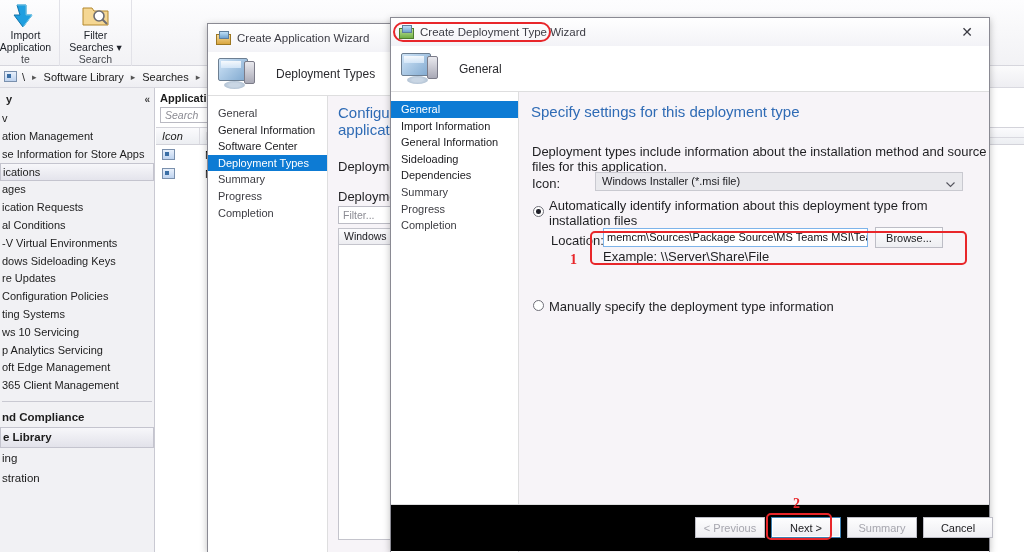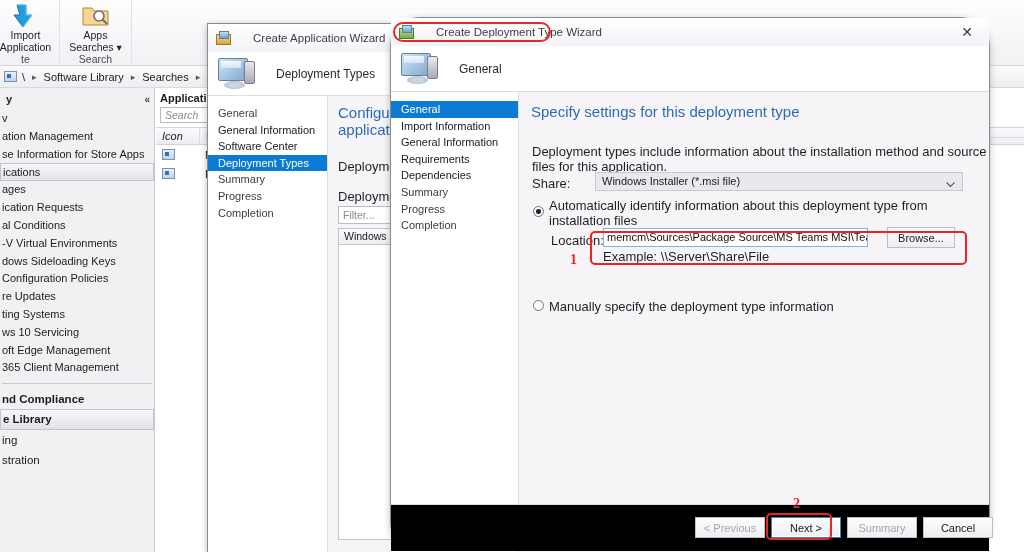--- a/index.html
+++ b/index.html
@@ -108,21 +108,21 @@
 
   
   .win {
     position:absolute; background:#f0f0f3;
     border:1px solid #8a8a93;
     box-shadow:0 2px 7px rgba(0,0,0,0.26);
   }
   .win-title {
     height:28px; display:flex; align-items:center; padding-left:8px;
     background:linear-gradient(#ffffff,#f3f3f7);
-    font-size:11.5px; color:#3d3d45;gap:16px;
+    font-size:11.5px; color:#3d3d45;
   }
   .win-title .wt-text{ padding-left:6px;}
   .win-banner {
     height:44px; background:#ffffff; display:flex; align-items:center;
     padding-left:10px; border-bottom:1px solid #dededf;
   }
   .win-banner .bn-text{ font-size:12px; color:#2a2a2e; padding-left:18px;}
 
   
   .monitor { width:40px; height:34px; position:relative; }
@@ -246,21 +246,21 @@
 
     <div class="ribbon-group" style="left:60px; width:72px;">
       <div class="rg-icon">
         <svg width="30" height="26" viewBox="0 0 30 26">
           <path d="M2 5 L11 5 L13 8 L27 8 L27 22 L2 22 Z" fill="#f5d793" stroke="#b4882c" stroke-width="1"></path>
           <circle cx="18" cy="13" r="5" fill="#fff" stroke="#6d6d72" stroke-width="1.6"></circle>
           <line x1="21.5" y1="16.5" x2="26" y2="21" stroke="#6d6d72" stroke-width="2"></line>
         </svg>
       </div>
       <div class="rg-label">
-        <span>Apps</span><br>
+        <span>Filter</span><br>
         <span>Searches ▾</span>
       </div>
       <div class="rg-cat">Search</div>
     </div>
   </div>
 
   <div class="breadcrumb-bar">
     <span style="padding-left:4px;display:flex;align-items:center;">
       <span class="mini-icon"></span>
     </span>
@@ -281,24 +281,25 @@
     <div id="nav-items-host">
         <div class="nav-item">v</div>
         <div class="nav-item">ation Management</div>
         <div class="nav-item">se Information for Store Apps</div>
         <div class="nav-item sel">ications</div>
         <div class="nav-item">ages</div>
         <div class="nav-item">ication Requests</div>
         <div class="nav-item">al Conditions</div>
         <div class="nav-item">-V Virtual Environments</div>
         <div class="nav-item">dows Sideloading Keys</div>
+        <div class="nav-item">re Updates</div>
         <div class="nav-item">Configuration Policies</div>
-        <div class="nav-item">re Updates</div>
         <div class="nav-item">ting Systems</div>
         <div class="nav-item">ws 10 Servicing</div>
+        <div class="nav-item">p Analytics Servicing</div>
         <div class="nav-item">oft Edge Management</div>
         <div class="nav-item">365 Client Management</div>
       </div>
     <div class="nav-sep"></div>
     <div id="nav-workspaces-host">
         <div class="nav-bottom-item">nd Compliance</div>
         <div class="nav-bottom-item sel">e Library</div>
         <div class="nav-bottom-item plain">ing</div>
         <div class="nav-bottom-item plain">stration</div>
       </div>
@@ -370,21 +371,21 @@
         </div>
         <div style="position:absolute;left:10px;top:132px;width:150px;height:17px;border:1px solid #c4c4cc;background:linear-gradient(#fbfbfd,#ededf1);font-size:10.5px;color:#1b1b1f;line-height:15px;">
           <span style="padding-left:5px;">Windows</span>
           <span style="padding-left:17px;">N</span>
         </div>
         <div style="position:absolute;left:10px;top:149px;width:150px;height:295px;border:1px solid #c4c4cc;border-top:none;background:#fff;"></div>
       </div>
     </div>
   </div>
 
-  <div class="win" style="left:390px; top:17px; width:600px; height:535px; background:#f0f0f3;border-radius:30px;">
+  <div class="win" style="left:390px; top:17px; width:600px; height:535px; background:#f0f0f3;">
     <div class="win-title">
       <span class="tiny-app-icon green">
         <span class="box"></span>
           <span class="mon2"></span>
       </span>
       <span class="wt-text">Create Deployment Type Wizard</span>
       <span class="closebtn">✕</span>
     </div>
 
     <div class="win-banner" style="height:46px;">
@@ -395,52 +396,52 @@
       </span>
       <span class="bn-text">General</span>
     </div>
 
     <div class="wiz-body" style="height:460px;">
       <div class="wiz-nav" style="width:128px;">
         <div id="dep-wiz-nav-host">
             <div class="wz-item sel">General</div>
             <div class="wz-item l2">Import Information</div>
             <div class="wz-item l2">General Information</div>
-            <div class="wz-item l2">Requirements</div>
+            <div class="wz-item l2">Sideloading</div>
             <div class="wz-item l2">Dependencies</div>
             <div class="wz-item">Summary</div>
             <div class="wz-item">Progress</div>
             <div class="wz-item">Completion</div>
           </div>
       </div>
 
       <div class="wiz-content">
         <div class="content-head" style="padding:11px 0 0 12px;">Specify settings for this deployment type</div>
 
         <div class="form-text" style="left:13px; top:52px;">Deployment types include information about the installation method and source files for this application.</div>
 
-        <div class="form-text" style="left:13px; top:84px;">Share:</div>
+        <div class="form-text" style="left:13px; top:84px;">Icon:</div>
         <div class="combo" style="left:76px; top:80px; width:368px;">
           <span>Windows Installer (*.msi file)</span>
           <span class="chev">
             <svg width="9" height="6" viewBox="0 0 9 6">
                 <path d="M0.5 0.5 L4.5 4.5 L8.5 0.5" fill="none" stroke="#55555e" stroke-width="1.1"></path>
               </svg>
           </span>
         </div>
 
         <span class="radio on" style="left:14px; top:114px;"></span>
         <div class="form-text" style="left:30px; top:106px;">Automatically identify information about this deployment type from installation files</div>
 
         <div class="form-text" style="left:32px; top:141px;">Location:</div>
         <div class="ipt" style="left:84px; top:136px; width:265px;">
           <span>memcm\Sources\Package Source\MS Teams MSI\Teams_windows_x64.msi</span>
         </div>
         <div class="form-text" style="left:84px; top:157px;">Example: \\Server\Share\File</div>
-        <div class="btn" style="left:368px; top:135px; width:68px;">Browse...</div>
+        <div class="btn" style="left:356px; top:135px; width:68px;">Browse...</div>
 
         <span class="radio" style="left:14px; top:208px;"></span>
         <div class="form-text" style="left:30px; top:207px;">Manually specify the deployment type information</div>
       </div>
     </div>
 
     <div class="footer-sep" style="bottom:46px;"></div>
     <div class="win-footer">
       <div class="btn disabled" style="left:304px; top:12px; width:70px;">&lt; Previous</div>
       <div class="btn focus" style="left:380px; top:12px; width:70px;">Next &gt;</div>

